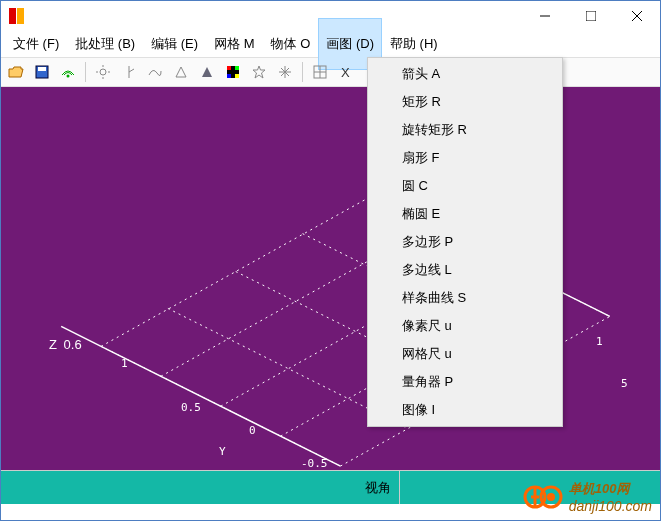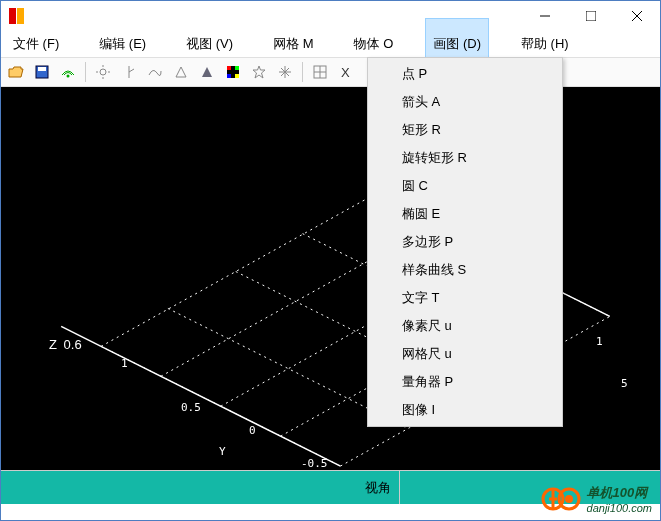--- a/index.html
+++ b/index.html
@@ -1,32 +1,32 @@
 <!DOCTYPE html>
 <html><head>
 <meta charset="utf-8">
 <style>
 * { margin: 0; padding: 0; box-sizing: border-box; font-family: "微软雅黑", "Microsoft YaHei", sans-serif; font-size: 13px; }
 body { background: #fff; width: 661px; height: 521px; overflow: hidden; border: 1px solid #4d7dc1; position: relative; }
 .titlebar { height: 30px; display: flex; align-items: center; padding: 0 0 0 8px; border-bottom: 0; }
 .titlebar .logo { width: 16px; height: 16px; display: inline-block; }
 .titlebar .spacer { flex: 1; }
 .winbtn { width: 46px; height: 30px; display: flex; align-items: center; justify-content: center; color: #333; }
-.menubar { height: 26px; display: flex; align-items: center; padding: 0 4px; gap: 24px; }
+.menubar { height: 26px; display: flex; align-items: center; padding: 0 4px; }
 .menubar span { padding: 4px 8px; cursor: default; }
 .menubar span.active { background: #cce8ff; border: 1px solid #99d1ff; padding: 16px 7px; }
 .toolbar { height: 30px; display: flex; align-items: center; padding: 0 4px; gap: 4px; border-top: 1px solid #e0e0e0; border-bottom: 1px solid #e0e0e0; background: #fafafa; }
 .tbtn { width: 22px; height: 22px; display: flex; align-items: center; justify-content: center; }
 .tsep { width: 1px; height: 20px; background: #ccc; margin: 0 2px; }
-.content { position: absolute; top: 86px; left: 0; right: 0; bottom: 26px; background: #000000; overflow: hidden; }
+.content { position: absolute; top: 86px; left: 0; right: 0; bottom: 26px; background: #701a75; overflow: hidden; }
 .statusbar { position: absolute; bottom: 16px; left: 0; right: 0; height: 34px; background: #14b8a6; display: flex; align-items: center; border-top: 1px solid #ccc; }
 .statusbar .cell { padding: 0 8px; border-right: 1px solid #ccc; height: 100%; display: flex; align-items: center; }
 .dropdown { position: absolute; top: 56px; left: 366px; width: 196px; background: #f0f0f0; border: 1px solid #ccc; box-shadow: 2px 2px 4px rgba(0,0,0,0.2); padding: 2px; }
 .dropdown .item { padding: 5px 32px; cursor: default; }
-.watermark { position: absolute; right: 8px; bottom: 6px; color: #14532d; font-size: 14px; font-style: italic; display: flex; align-items: center; gap: 6px; }
+.watermark { position: absolute; right: 8px; bottom: 6px; color: #a16207; font-size: 14px; font-style: italic; display: flex; align-items: center; gap: 6px; }
 .axis-label { position: absolute; color: #fff; font-size: 11px; font-family: monospace; }
 </style>
 </head>
 <body>
 
 <div class="titlebar">
   <span class="logo">
     <svg width="16" height="16">
         <rect x="0" y="0" width="7" height="16" fill="#d00"></rect>
         <rect x="8" y="0" width="7" height="16" fill="#fa0"></rect>
@@ -46,22 +46,22 @@
   <div class="winbtn">
     <svg width="10" height="10">
         <line x1="0" y1="0" x2="10" y2="10" stroke="#000"></line>
         <line x1="10" y1="0" x2="0" y2="10" stroke="#000"></line>
       </svg>
   </div>
 </div>
 
 <div class="menubar">
   <span>文件 (F)</span>
+  <span>批处理 (B)</span>
   <span>编辑 (E)</span>
-  <span>视图 (V)</span>
   <span>网格 M</span>
   <span>物体 O</span>
   <span class="active">画图 (D)</span>
   <span>帮助 (H)</span>
 </div>
 
 <div class="toolbar">
   <div class="tbtn">
       <svg width="16" height="14">
         <path d="M1 4 L5 4 L6 2 L13 2 L13 4 L15 4 L13 12 L1 12 Z" fill="#fc6" stroke="#a60"></path>
@@ -187,29 +187,29 @@
   <div class="axis-label" style="left:120px; top:270px;">1</div>
   <div class="axis-label" style="left:180px; top:314px;">0.5</div>
   <div class="axis-label" style="left:248px; top:337px;">0</div>
   <div class="axis-label" style="left:300px; top:370px;">-0.5</div>
   <div class="axis-label" style="left:218px; top:358px;">Y</div>
   <div class="axis-label" style="left:595px; top:248px;">1</div>
   <div class="axis-label" style="left:620px; top:290px;">5</div>
 </div>
 
 <div class="dropdown">
-  <div class="item">点 P</div>
   <div class="item">箭头 A</div>
   <div class="item">矩形 R</div>
   <div class="item">旋转矩形 R</div>
+  <div class="item">扇形 F</div>
   <div class="item">圆 C</div>
   <div class="item">椭圆 E</div>
   <div class="item">多边形 P</div>
+  <div class="item">多边线 L</div>
   <div class="item">样条曲线 S</div>
-  <div class="item">文字 T</div>
   <div class="item">像素尺 u</div>
   <div class="item">网格尺 u</div>
   <div class="item">量角器 P</div>
   <div class="item">图像 I</div>
 
 </div>
 
 <div class="statusbar">
   <div style="flex:1"></div>
   <div class="cell">视角</div>
@@ -219,15 +219,15 @@
 <div class="watermark">
   <svg width="40" height="30">
     <circle cx="12" cy="15" r="10" fill="none" stroke="#f60" stroke-width="3"></circle>
     <circle cx="28" cy="15" r="10" fill="none" stroke="#f60" stroke-width="3"></circle>
     <circle cx="28" cy="15" r="4" fill="#f60"></circle>
     <line x1="12" y1="5" x2="12" y2="25" stroke="#f60" stroke-width="3"></line>
     <line x1="8" y1="15" x2="16" y2="15" stroke="#f60" stroke-width="3"></line>
   </svg>
   <div>
     <div style="font-weight:bold;">单机100网</div>
-    <div style="font-size:11px;">danji100.com</div>
+    <div style="font-size:14px;">danji100.com</div>
   </div>
 </div>
 
 </body></html>

